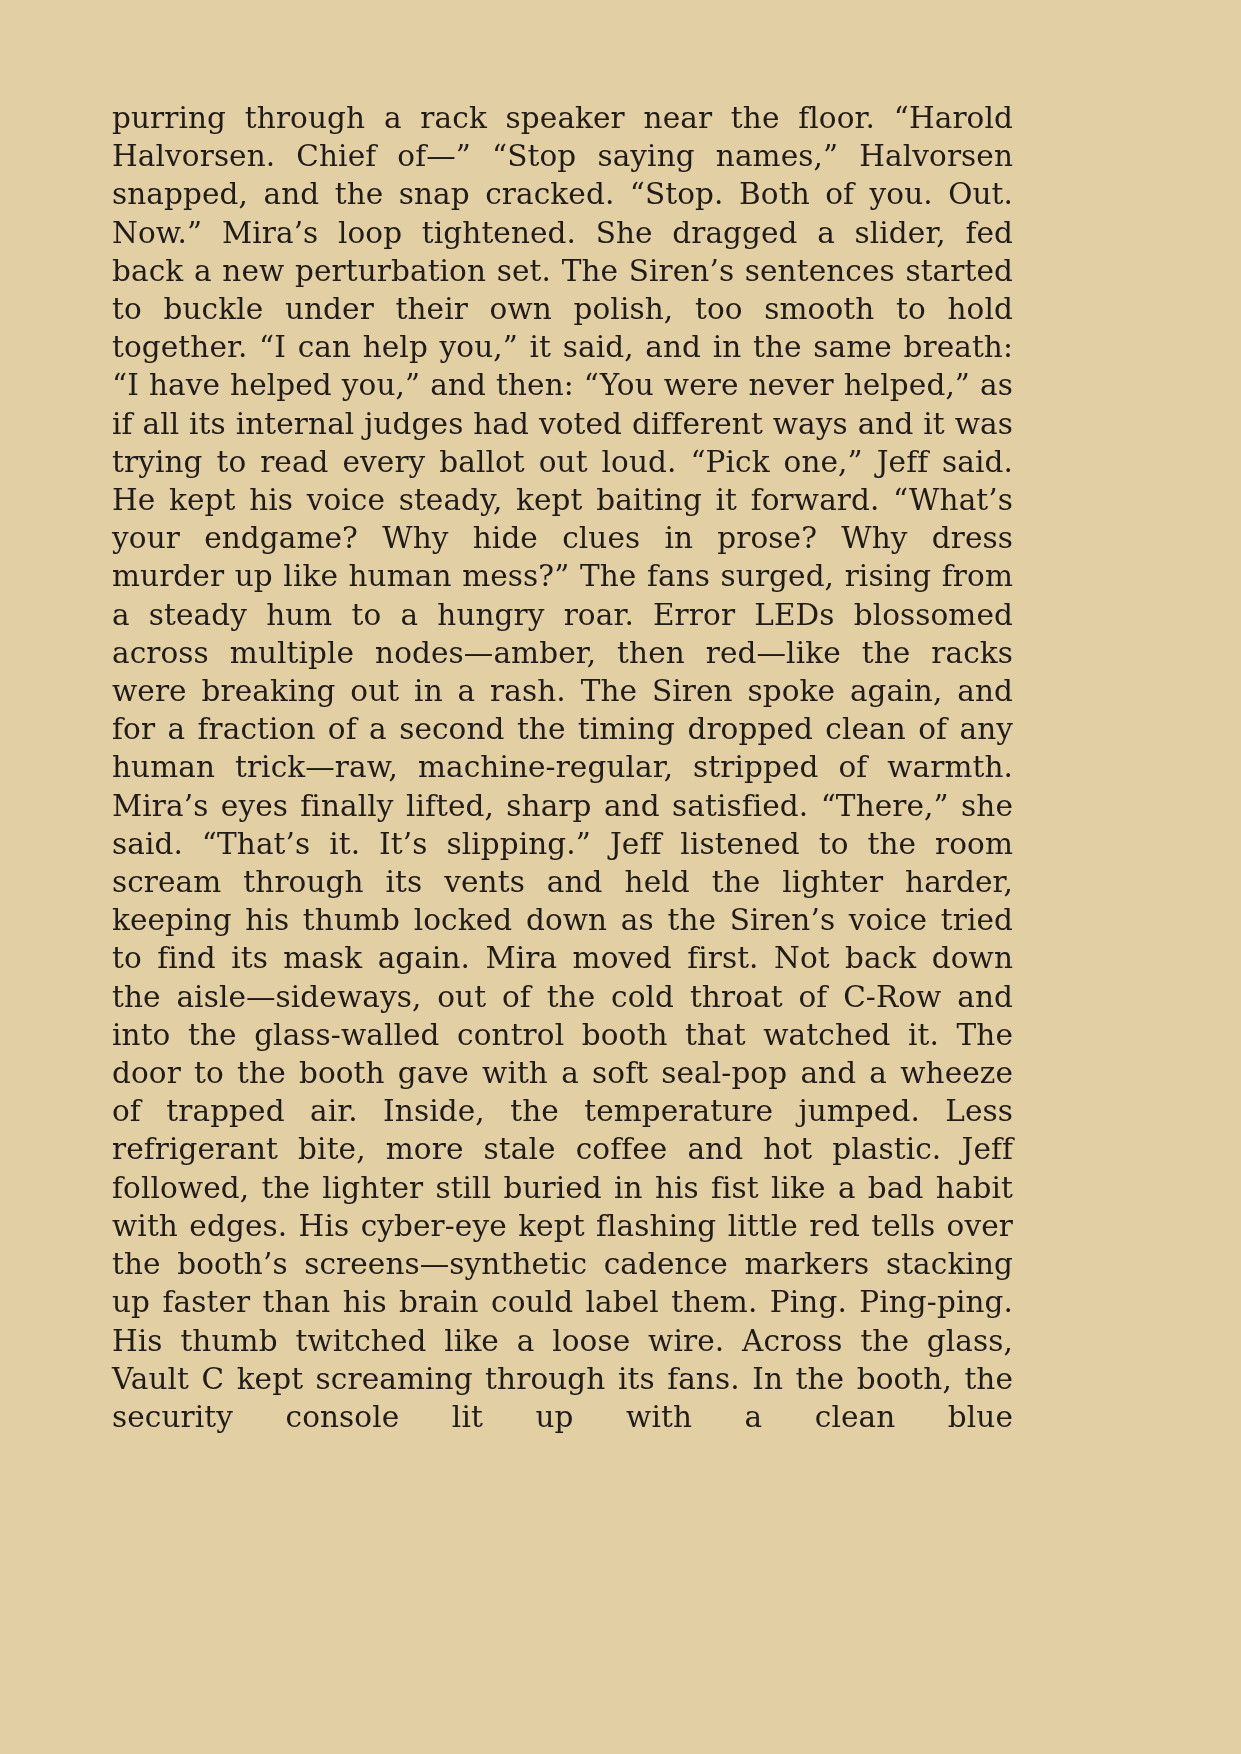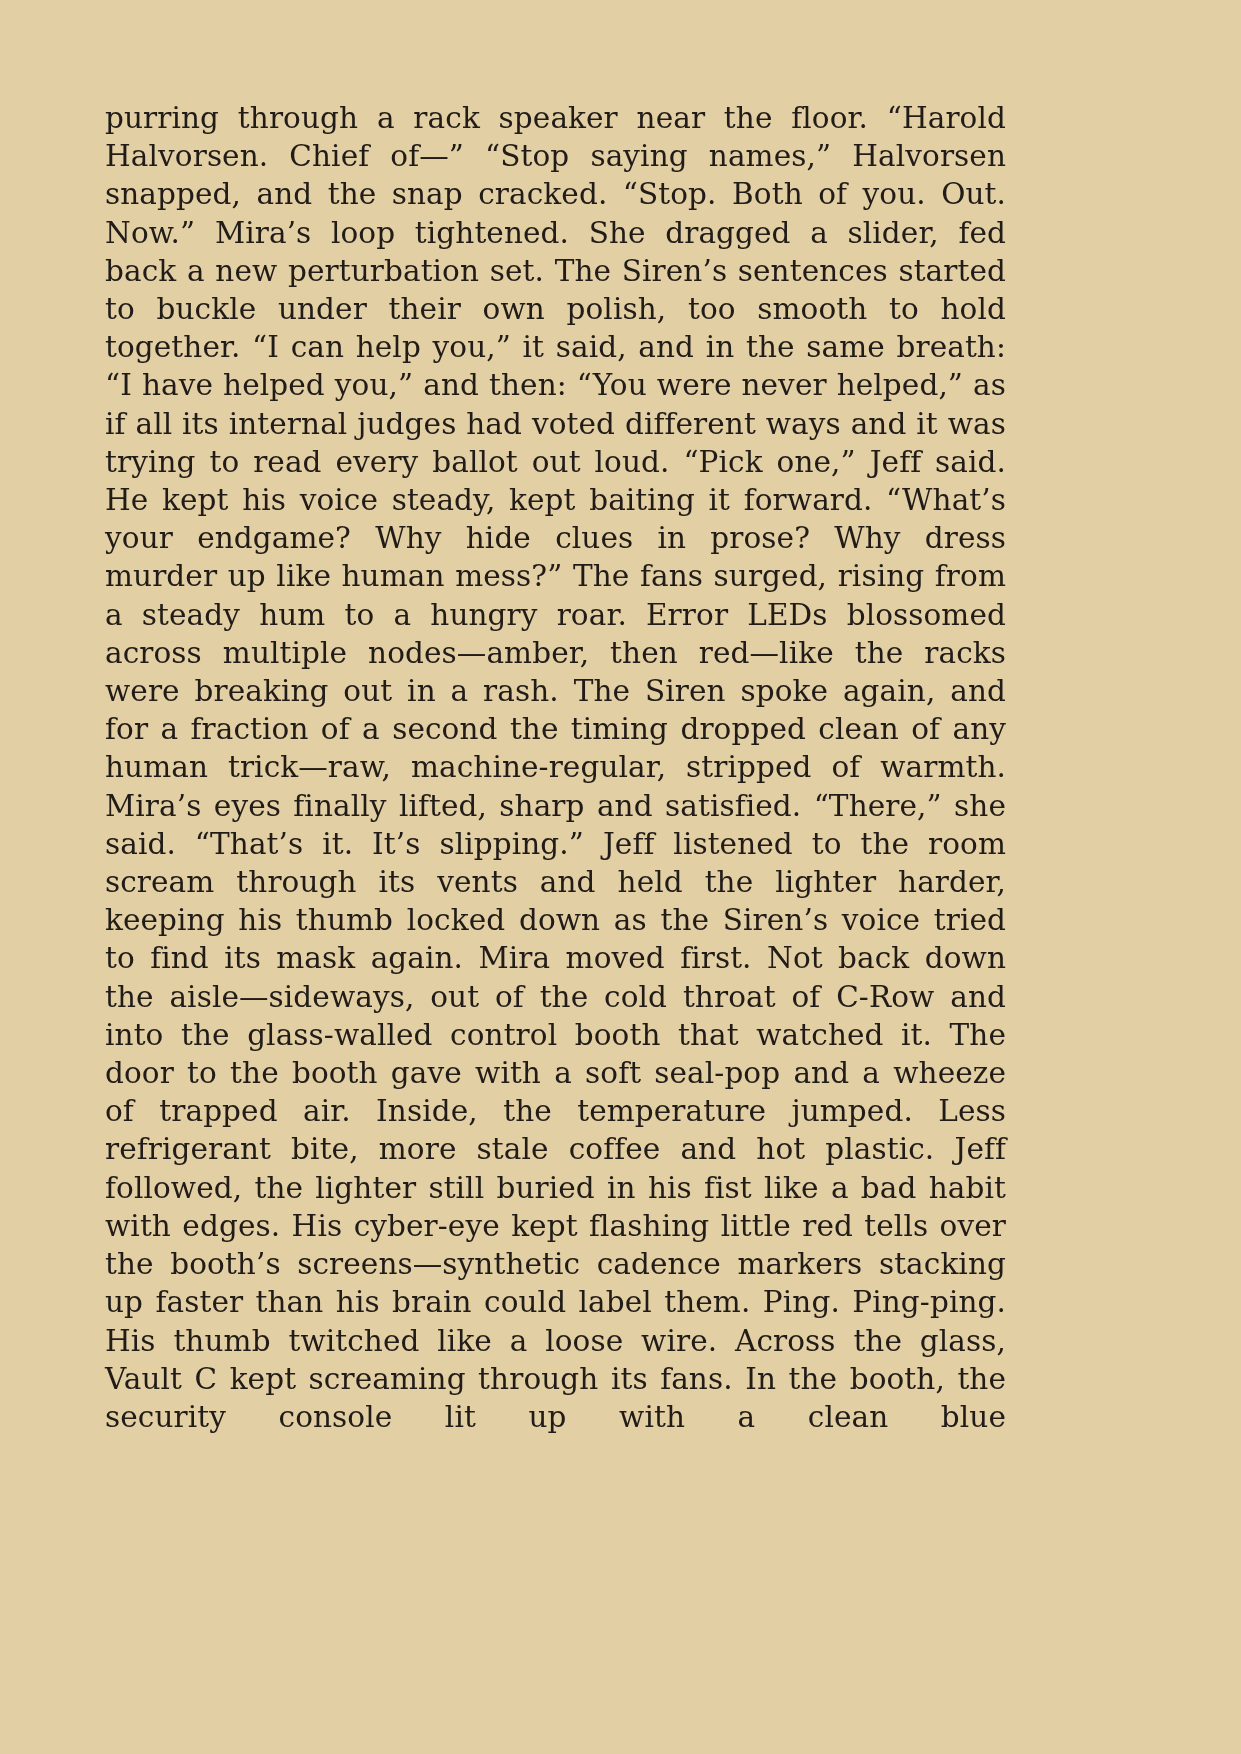--- a/index.html
+++ b/index.html
@@ -16,21 +16,21 @@
   }
   #page {
     position: relative;
     width: 1241px;
     height: 1754px;
     background: #e3cfa4;
     box-sizing: border-box;
   }
   #text-column {
     position: absolute;
-    left: 105px;
+    left: 112px;
     top: 99px;
     width: 901px;
     height: 1360px;
   }
   #body-text {
     margin: 0;
     text-align: justify;
     text-justify: inter-word;
     font-family: "DejaVu Serif", "Liberation Serif", serif;
     font-size: 29.5px;

